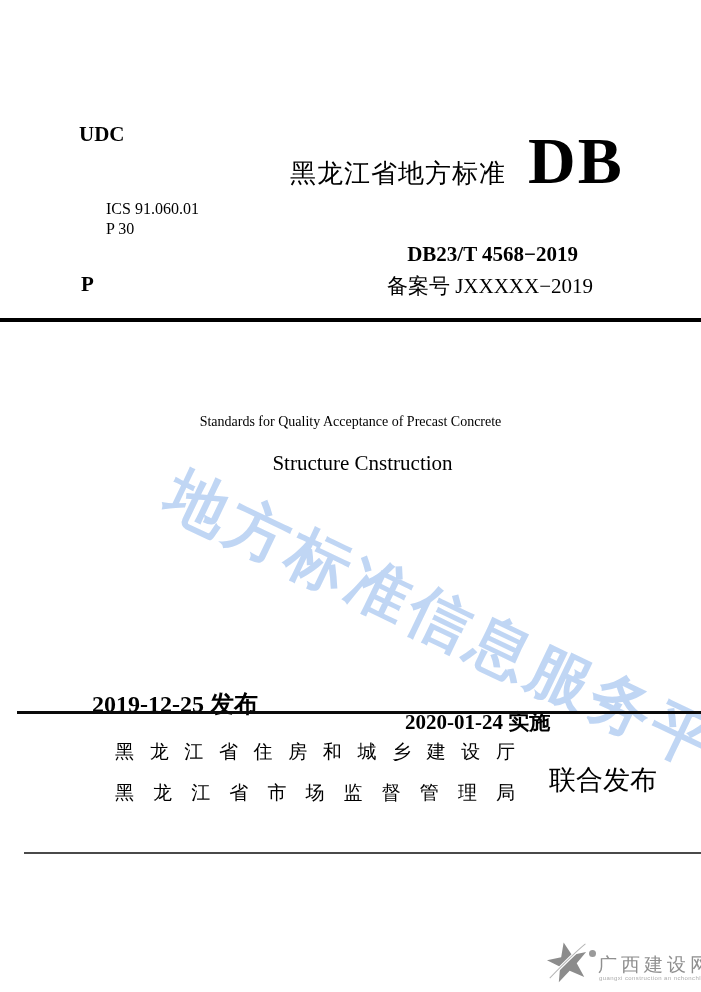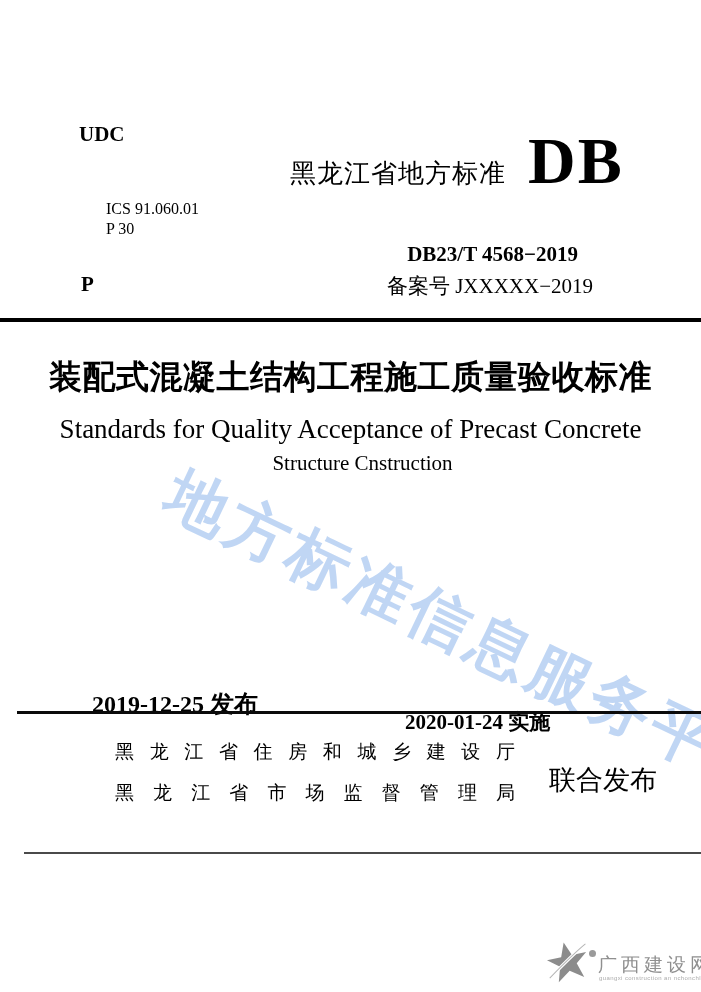--- a/index.html
+++ b/index.html
@@ -21,21 +21,21 @@
   .ics{left:80px;top:199px;font-size:16px;line-height:20px;margin-left:26px;}
   .p-label{left:81px;top:272px;font-size:21px;font-weight:bold;}
   .std-number{right:123px;top:242px;font-size:21px;font-weight:bold;}
   .record-number{right:108px;top:272px;font-size:21px;font-weight:normal;}
 
   .rule-top{left:0;top:318px;width:701px;height:4px;background:#000;}
   .rule-mid{left:17px;top:711px;width:684px;height:3px;background:#0a0a0a;}
   .rule-bottom{left:24px;top:852px;width:677px;height:2px;background:#4a4a4a;}
 
   .title-cn{left:0;top:355px;width:701px;text-align:center;font-size:33px;font-weight:bold;letter-spacing:0.5px;white-space:nowrap;}
-  .title-en1{left:0;top:414px;width:701px;text-align:center;font-size:27px;}
+  .title-en1{left:0;top:414px;width:701px;text-align:center;font-size:14px;}
   .title-en2{left:0;top:451px;width:701px;text-align:center;font-size:21px;padding-left:12px;}
 
   .watermark{
     left:188px;top:452px;
     font-size:62px;font-weight:bold;
     letter-spacing:5px;white-space:nowrap;
     color:rgba(140,180,235,0.55);
     transform:rotate(25.6deg);
     transform-origin:left top;
     pointer-events:none;
@@ -67,21 +67,20 @@
     <div>ICS 91.060.01</div>
     <div>P 30</div>
   </div>
   <div class="abs p-label serif">P</div>
 
   <div class="abs std-number serif">DB23/T 4568−2019</div>
   <div class="abs record-number serif">备案号 JXXXXX−2019</div>
 
   <div class="abs rule-top"></div>
 
-  <div class="abs title-cn">装配式混凝土结构工程施工质量验收标准</div>
   <div class="abs title-en1 serif">Standards for Quality Acceptance of Precast Concrete</div>
   <div class="abs title-en2 serif">Structure Cnstruction</div>
 
   <div class="abs watermark">地方标准信息服务平台</div>
 
   <div class="abs issue-date serif date-mixed">2019-12-25 发布</div>
   <div class="abs impl-date serif date-mixed">2020-01-24 实施</div>
 
   <div class="abs rule-mid"></div>
 

